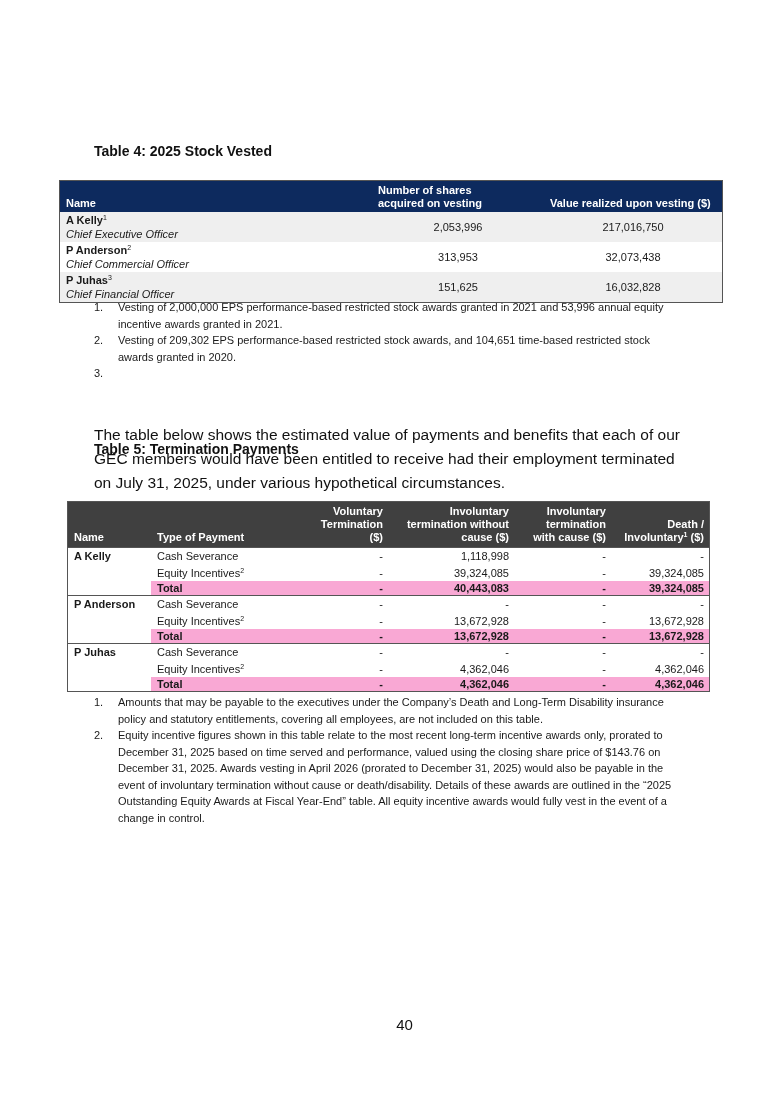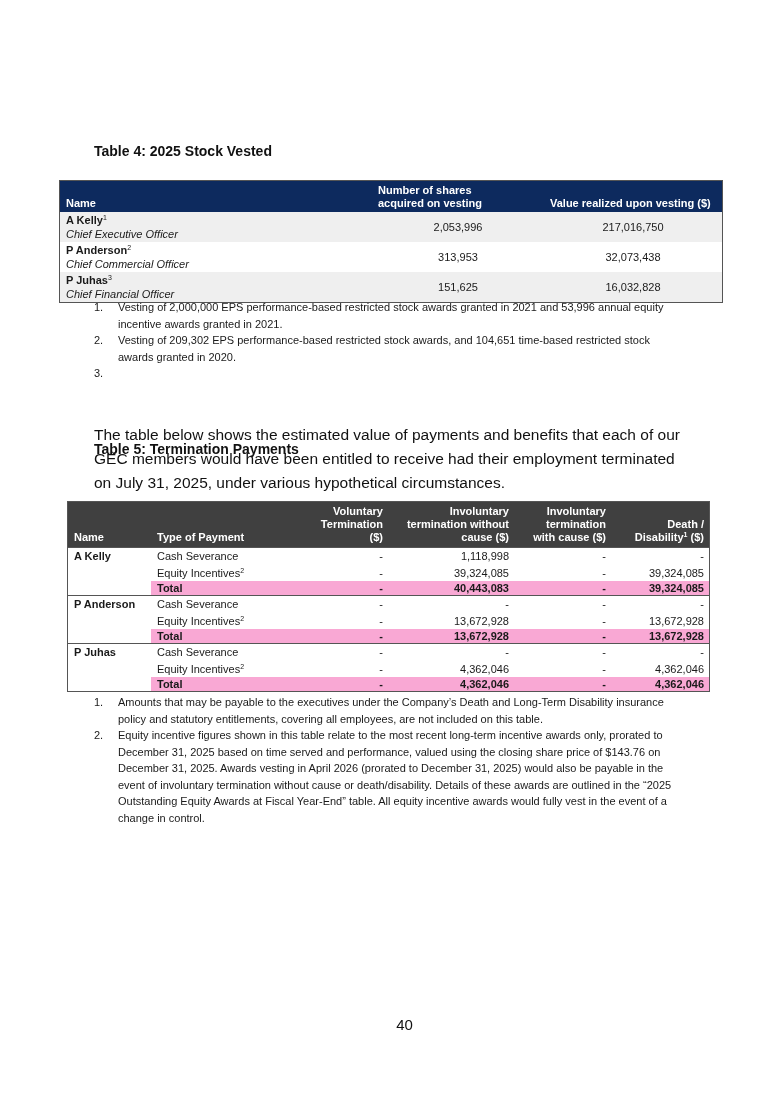--- a/index.html
+++ b/index.html
@@ -118,21 +118,21 @@
         <th class="r" style="width:115px;">
           <span>Involuntary</span><br>
           <span>termination without</span><br>
           <span>cause ($)</span>
         </th>
         <th class="r" style="width:86px;">
           <span>Involuntary</span><br>
           <span>termination</span><br>
           <span>with cause ($)</span>
         </th>
-        <th class="r"><span>Death / Disability</span><sup>1</sup><span> ($)</span></th>
+        <th class="r"><span>Death / Involuntary</span><sup>1</sup><span> ($)</span></th>
       </tr>
     </thead>
     <tbody>
 
       <tr class="grp-start">
         <td class="nm">A Kelly</td>
         <td>Cash Severance</td>
         <td class="r">-</td>
         <td class="r">1,118,998</td>
         <td class="r">-</td>

